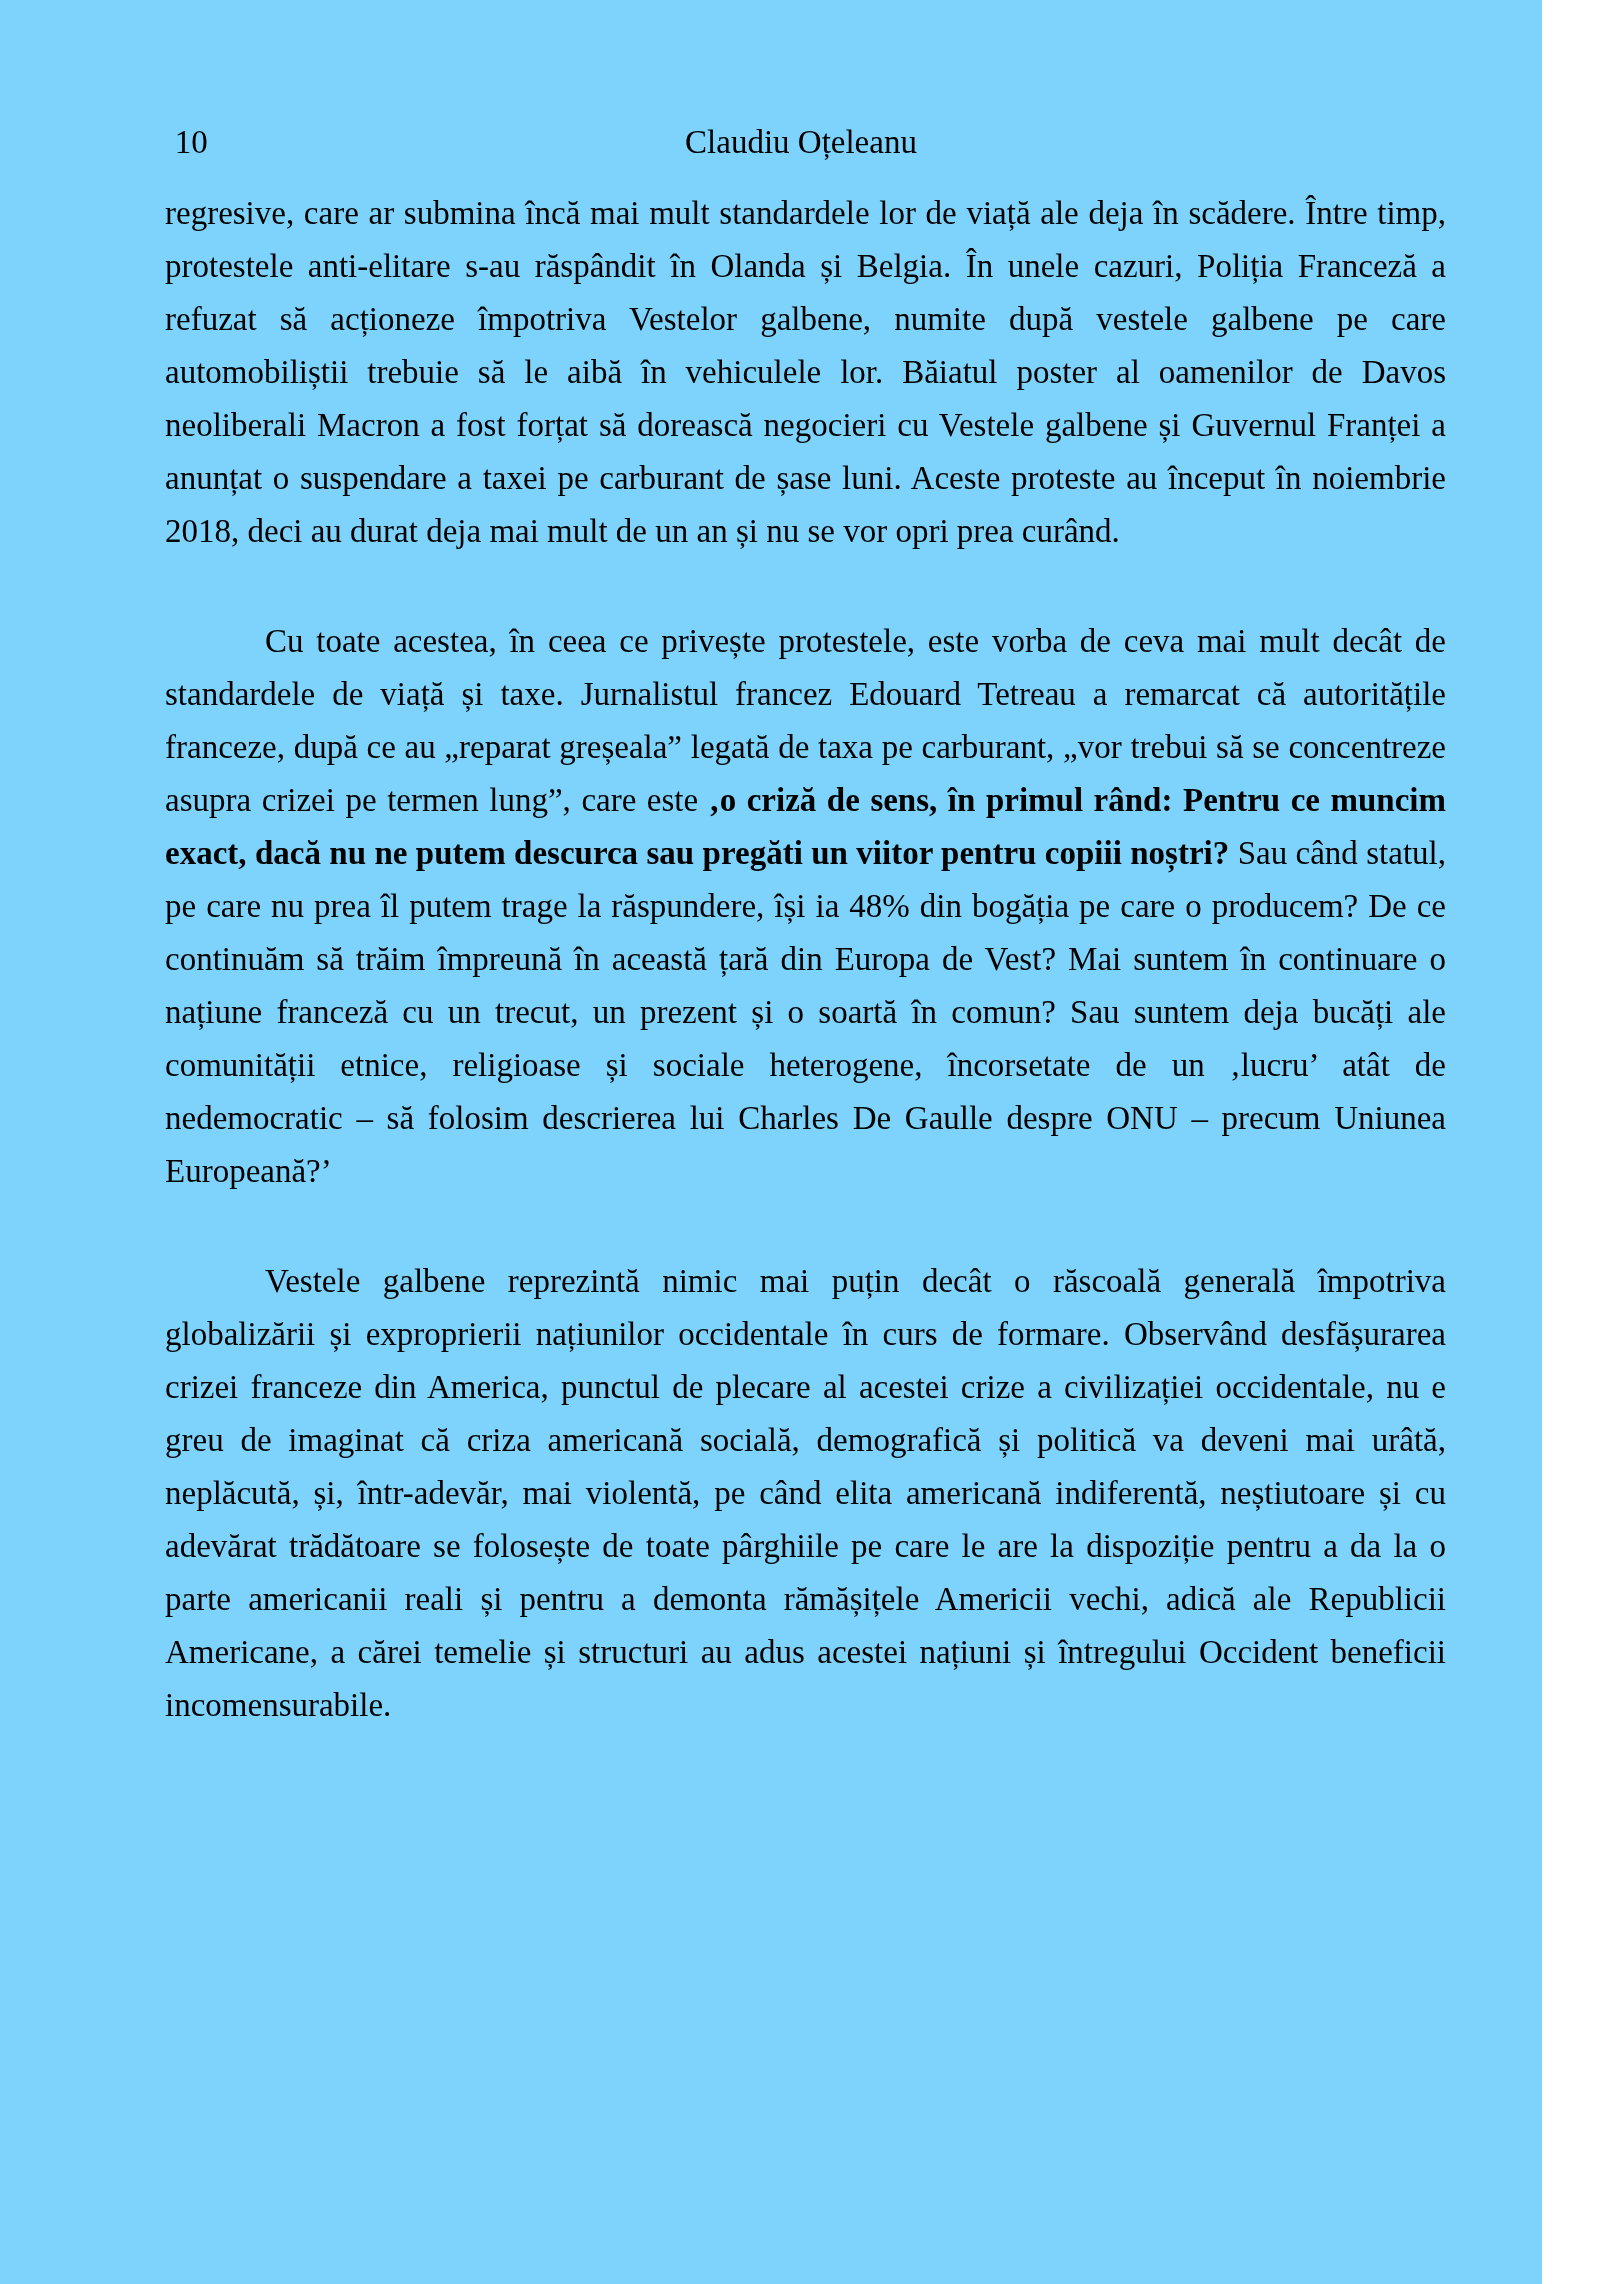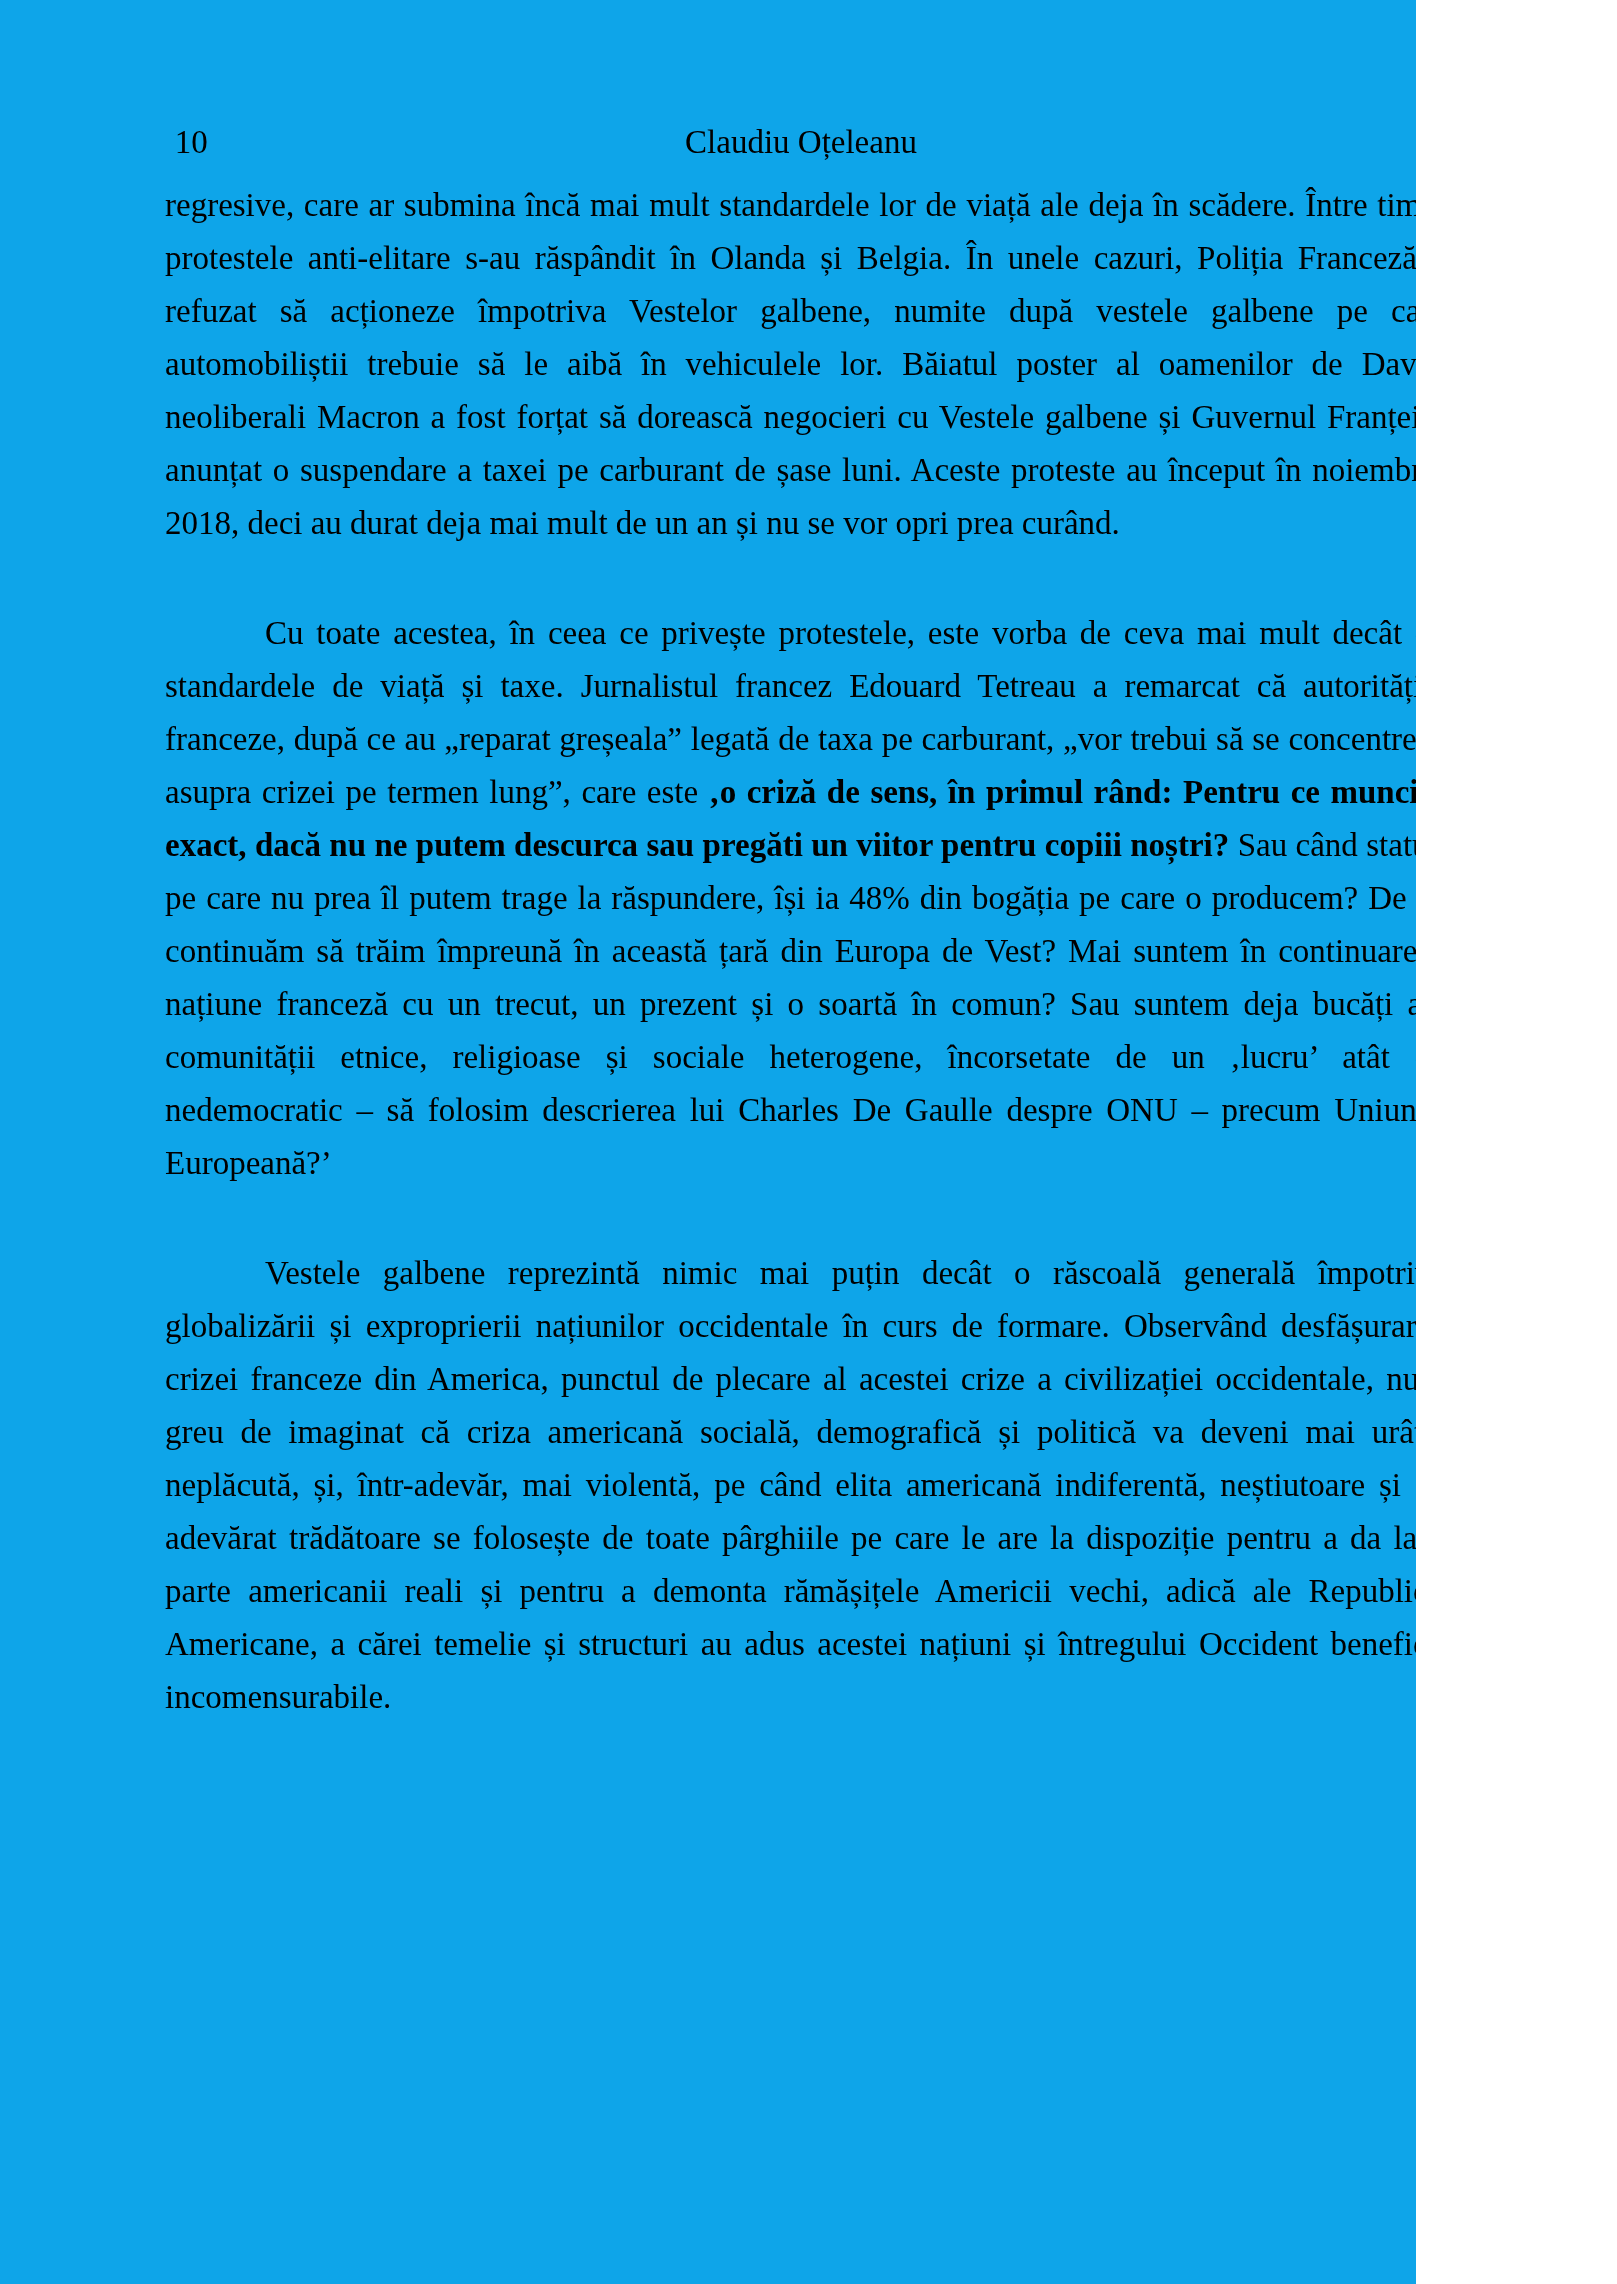--- a/index.html
+++ b/index.html
@@ -2,23 +2,23 @@
 <html lang="ro" style="font-size:13px"><head>
 <meta charset="utf-8">
 <style>
   html, body {
     margin: 0;
     padding: 0;
     background: #ffffff;
   }
   .page {
     position: relative;
-    width: 1416px;
+    width: 1542px;
     height: 2284px;
-    background: #0ea5e9;
+    background: #7dd3fc;
     color: #000000;
     font-family: "Liberation Serif", "DejaVu Serif", serif;
     overflow: hidden;
   }
   .running-head {
     position: absolute;
     top: 121px;
     left: 165px;
     width: 1281px;
     height: 42px;
@@ -32,21 +32,21 @@
   }
   .author {
     position: absolute;
     left: 0;
     right: 9px;
     top: 0;
     text-align: center;
   }
   .body-text {
     position: absolute;
-    top: 179px;
+    top: 187px;
     left: 165px;
     width: 1281px;
     font-size: 33px;
     line-height: 53px;
     text-align: justify;
   }
   .body-text p {
     margin: 0 0 57px 0;
   }
   .body-text p.indent {

